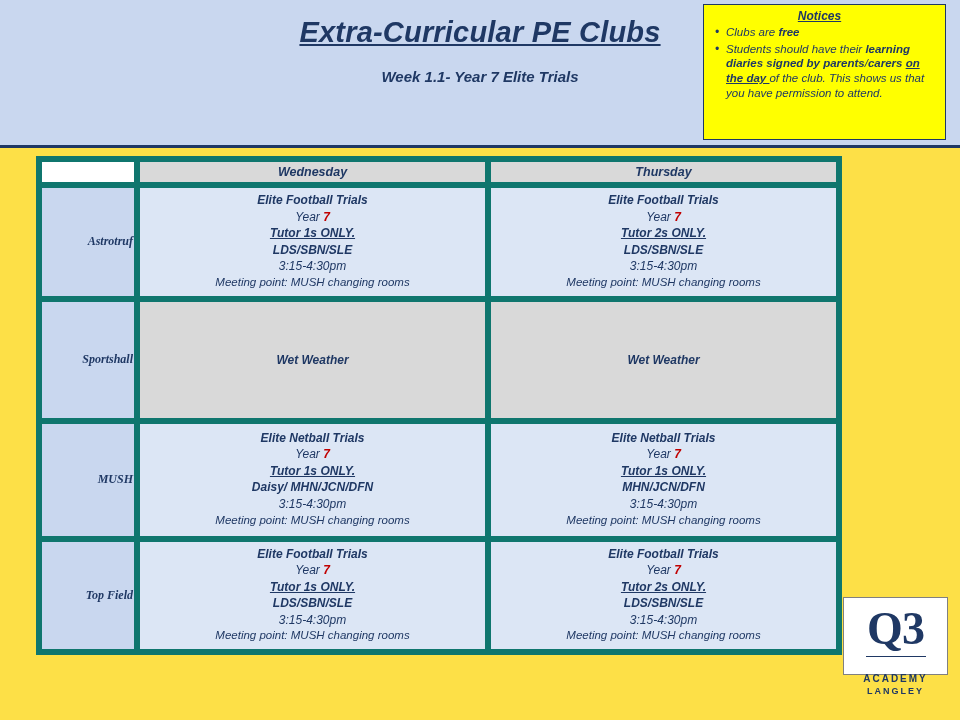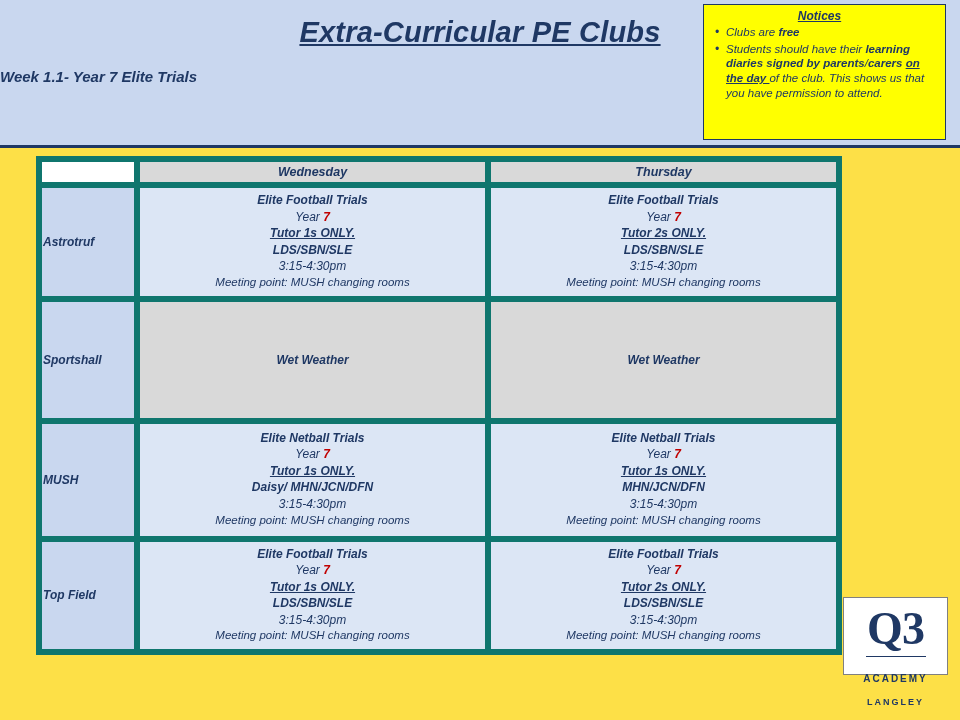--- a/index.html
+++ b/index.html
@@ -42,20 +42,21 @@
     font-style: italic;
     color: #1f3864;
     text-decoration: underline;
     letter-spacing: 0.2px;
   }
   #subtitle {
     position: absolute;
     left: 0;
     top: 68px;
     width: 960px;
+    text-align: center;
     font-size: 15px;
     font-weight: bold;
     font-style: italic;
     color: #1f3864;
   }
   
   #notices-box {
     position: absolute;
     left: 703px;
     top: 4px;
@@ -124,21 +125,22 @@
     text-align: center;
   }
   thead th.blank-head { background: #ffffff; }
 
   td.room-cell {
     background: #c9d7ef;
     color: #1f3864;
     font-size: 12px;
     font-weight: bold;
     font-style: italic;
-    text-align: left;
+    text-align: right;
+    font-family: Liberation Serif, serif;
   }
   td.session-cell {
     background: #dce6f5;
     text-align: center;
     padding: 4px 4px 5px 4px;
   }
   td.wet-cell {
     background: #d9d9d9;
     text-align: center;
     color: #1f3864;
@@ -184,21 +186,21 @@
     color: #1f3864;
     letter-spacing: 2px;
     margin-top: 16px;
     text-align: center;
   }
   #logo-langley {
     font-size: 9px;
     font-weight: bold;
     color: #1f3864;
     letter-spacing: 2px;
-    margin-top: 13px;
+    margin-top: 2px;
   }
   #logo-rule {
     width: 60px;
     height: 1px;
     background: #1f3864;
     margin: 4px auto 0 auto;
   }
 </style>
 </head>
 <body>

